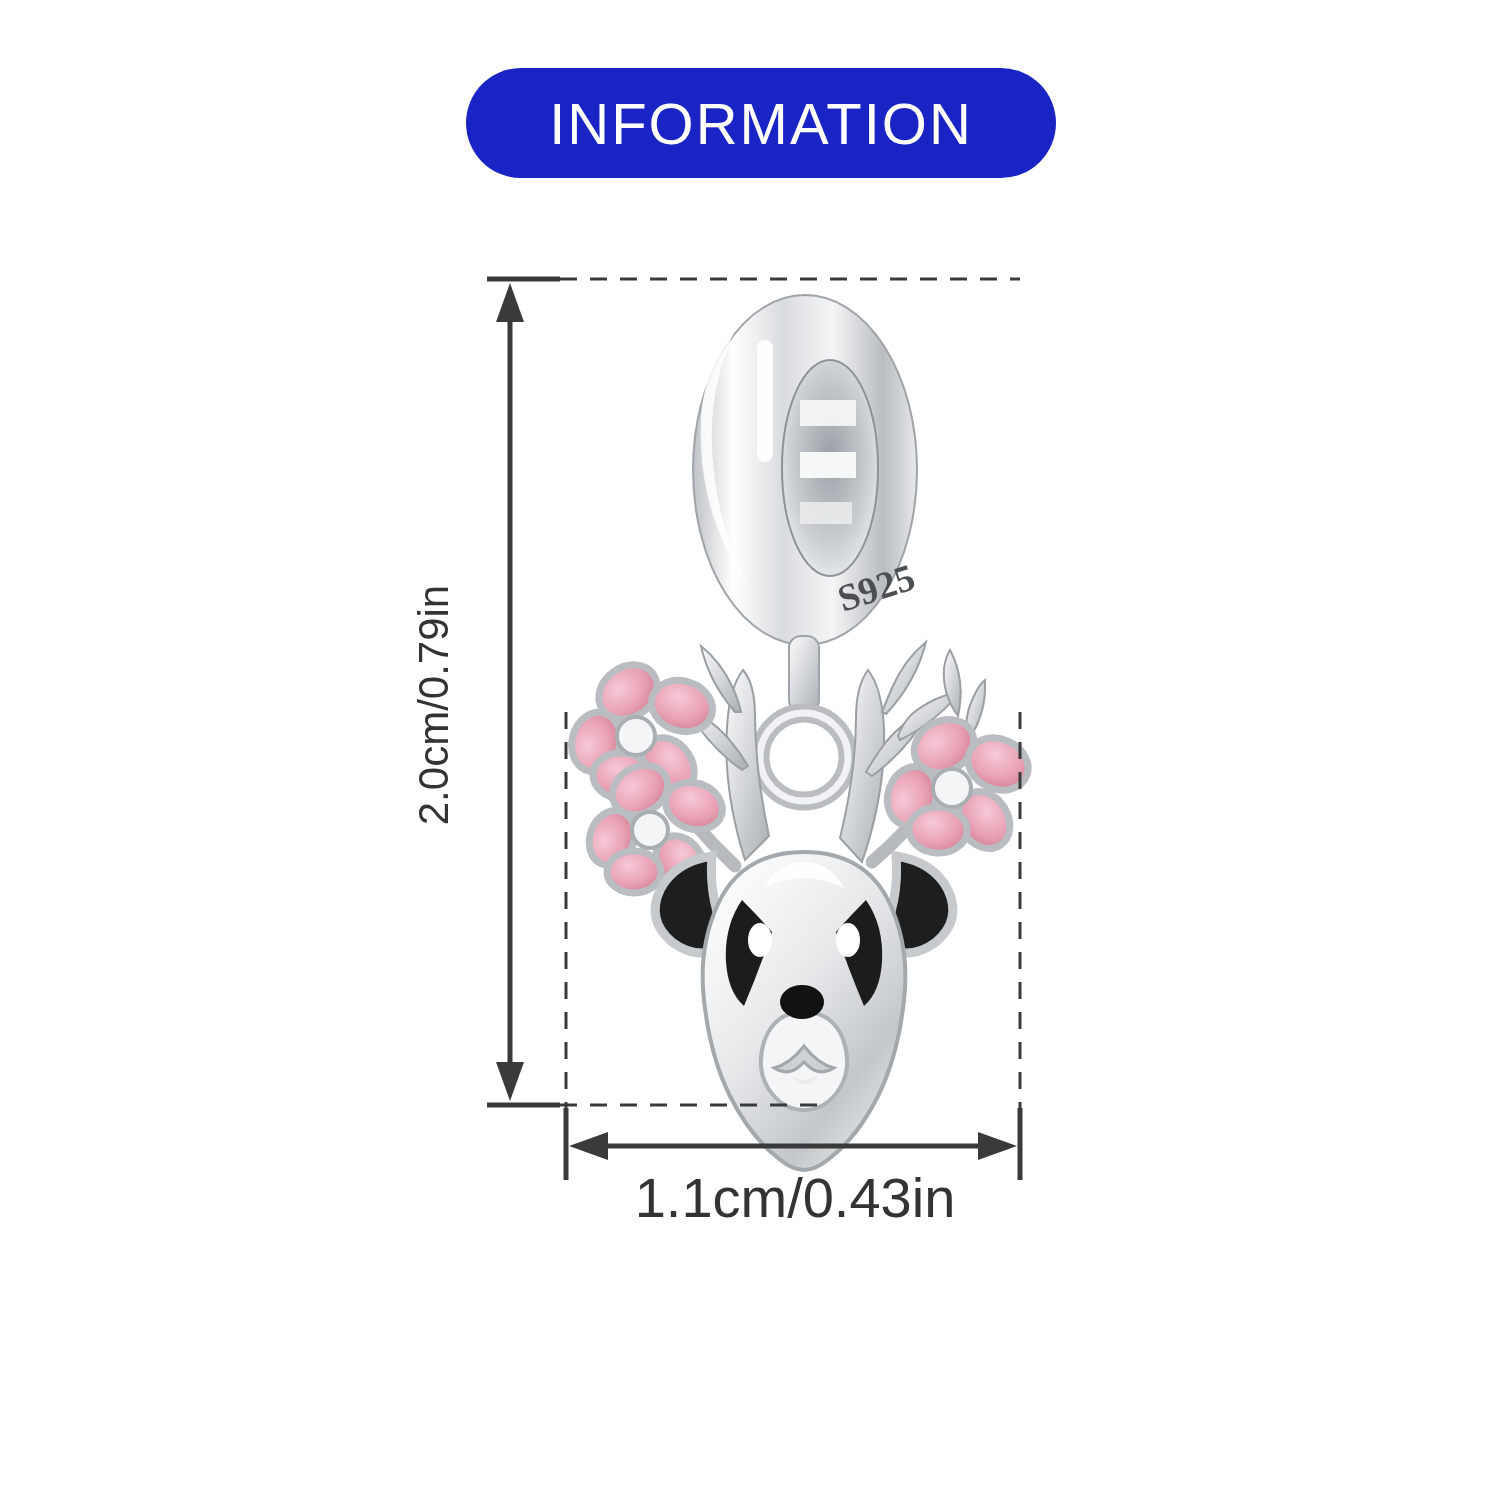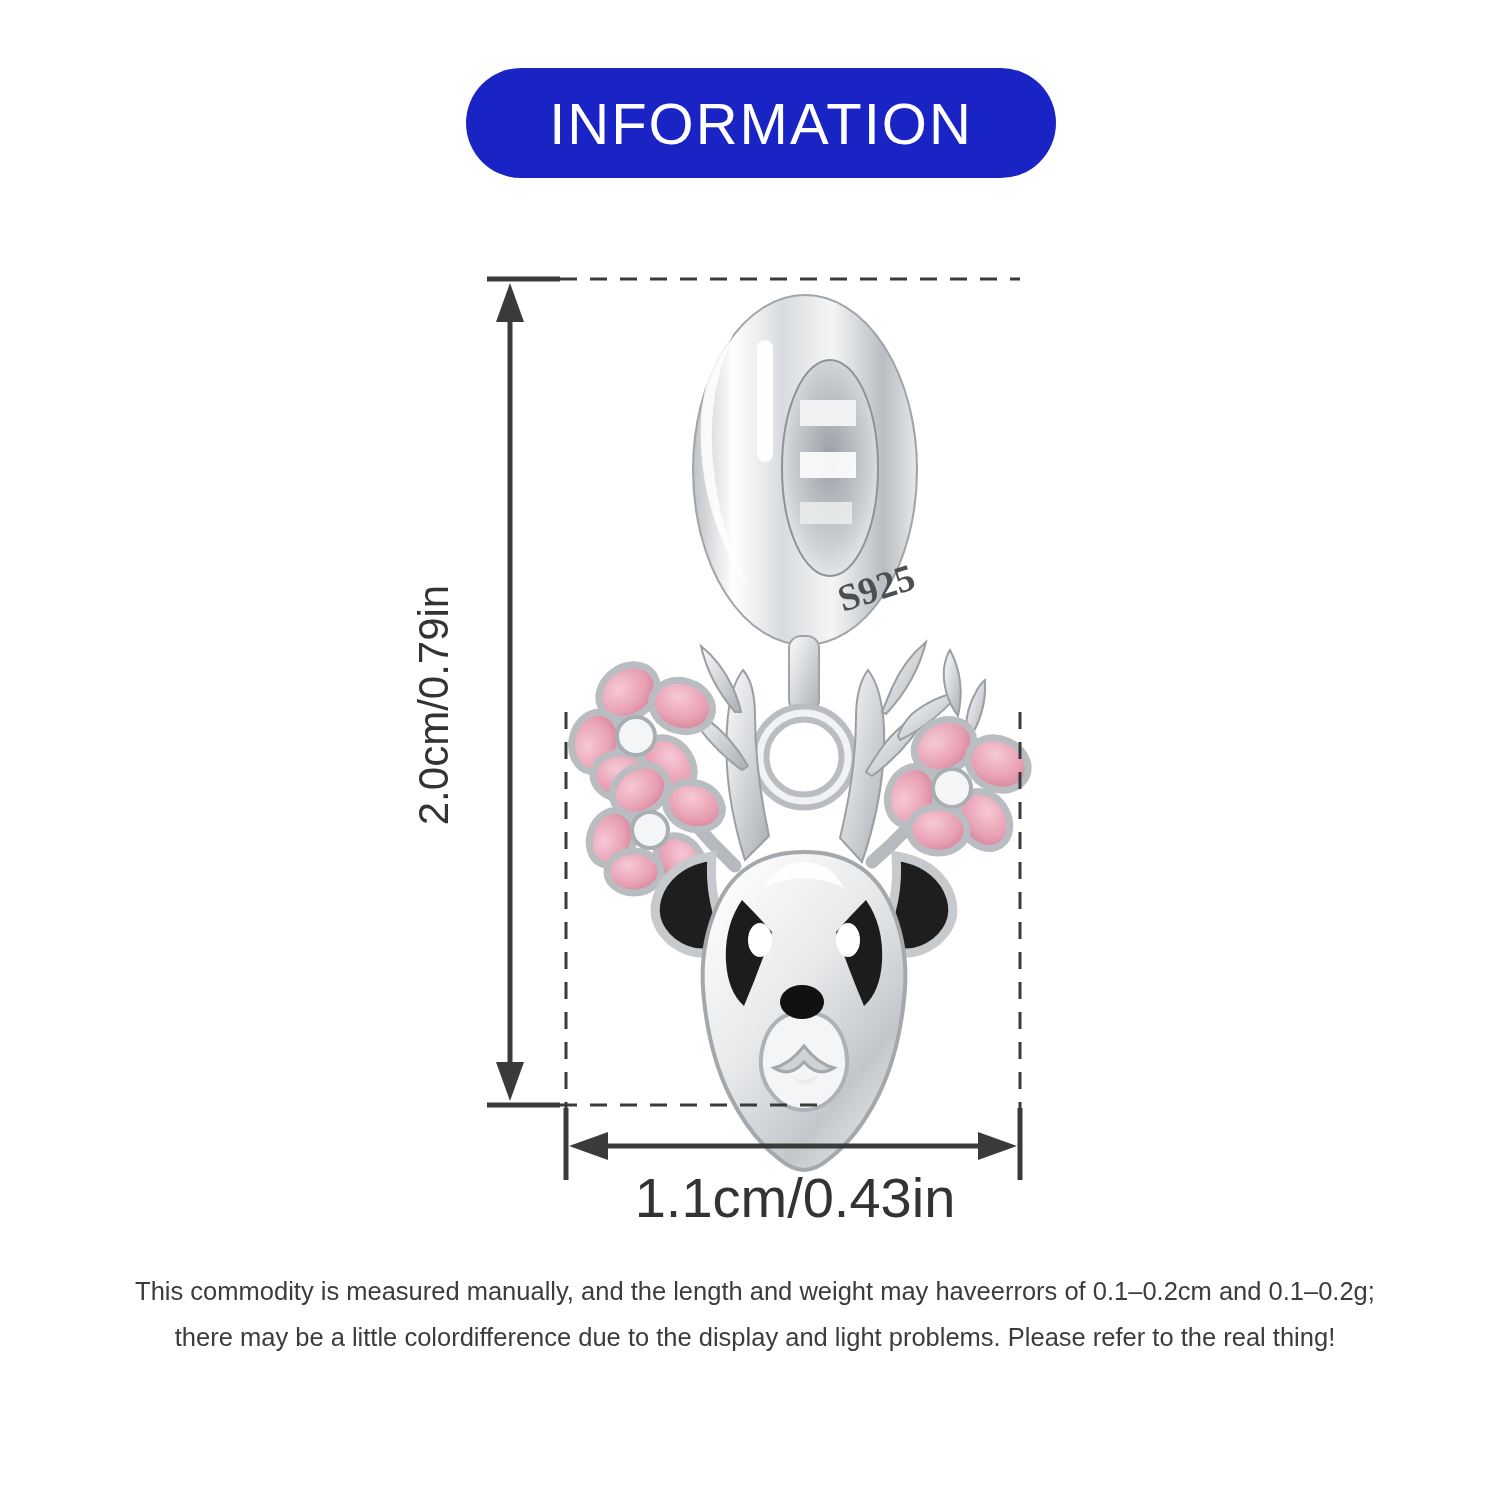--- a/index.html
+++ b/index.html
@@ -275,18 +275,14 @@
       <polygon points="1017,1146 978,1132 978,1160" fill="#3a3a3a"></polygon>
     </g>
   </svg>
 
   <div class="vert-label">
     <span>2.0cm/0.79in</span>
   </div>
 
   <div class="horiz-label">1.1cm/0.43in</div>
 
-  <div class="footer-note">
-    <span>This commodity is measured manually, and the length and weight may haveerrors of 0.1–0.2cm and 0.1–0.2g;</span>
-    <span class="line2">there may be a little colordifference due to the display and light problems. Please refer to the real thing!</span>
-  </div>
 
 </div>
 
 </body></html>

